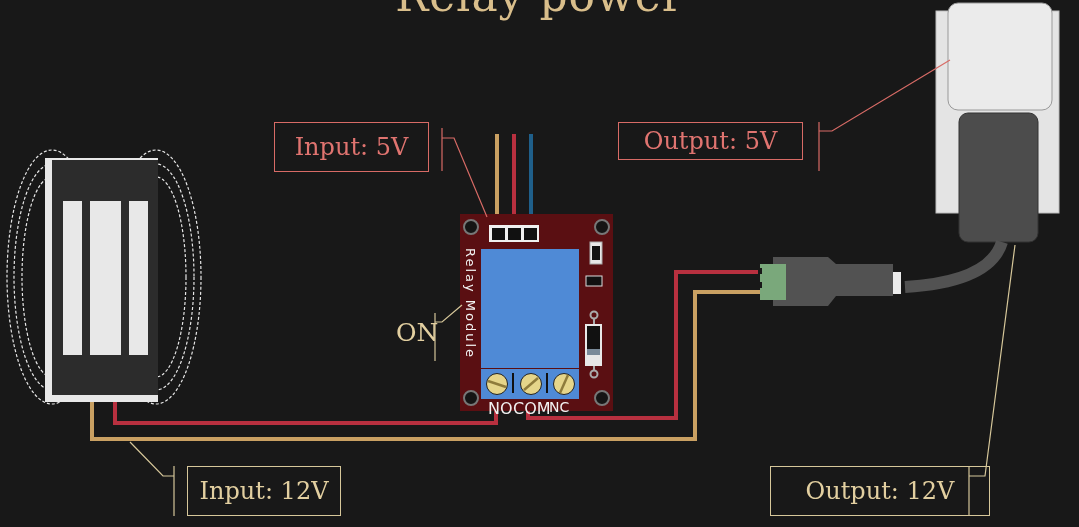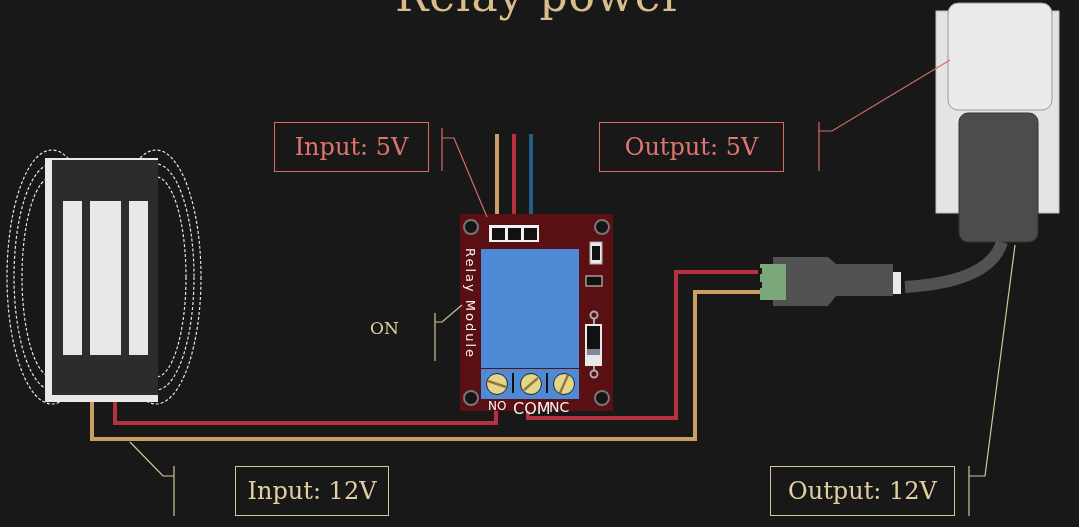--- a/index.html
+++ b/index.html
@@ -2,21 +2,21 @@
 <html><head>
 <meta charset="utf-8">
 <style>
   html, body { margin:0; padding:0; background:#181818; }
   body { width:1079px; height:527px; overflow:hidden; position:relative; font-family:"DejaVu Serif", serif; }
   #stage { position:absolute; left:0; top:0; width:1079px; height:527px;padding-left:37px; }
   .title { position:absolute; left:0; width:1079px; top:-30px; text-align:center; font-family:"DejaVu Serif", serif; font-size:44px; color:#d9be8b; letter-spacing:1px; }
   .label { position:absolute; box-sizing:border-box; display:flex; align-items:center; justify-content:center; font-family:"DejaVu Serif", serif; font-size:24px; }
   .label.red { border:1.5px solid #d86b66; color:#e07470; }
   .label.gold { border:1.5px solid #d6c79a; color:#e2cfa0; }
-  .plain { position:absolute; font-family:"DejaVu Serif", serif; font-size:17px; color:#e2cfa0; }
+  .plain { position:absolute; font-family:"DejaVu Serif", serif; font-size:25px; color:#e2cfa0;margin-left:26px; }
   .module-text { position:absolute; color:#f2f2f2; font-family:"DejaVu Sans", sans-serif; font-size:13px; }
 </style>
 </head>
 <body>
 
 <div id="stage">
   <svg width="1079" height="527" viewBox="0 0 1079 527" style="position:absolute;left:0;top:0">
 
     <g fill="none" stroke="#e6e6e6" stroke-width="1.2" stroke-dasharray="3,2">
       <ellipse cx="52" cy="277" rx="45" ry="127"></ellipse>
@@ -109,22 +109,22 @@
       <polyline points="174,466 174,516" stroke="#d6c79a"></polyline>
       <polyline points="174,476 163,476 130,442" stroke="#d6c79a"></polyline>
       <polyline points="969,466 969,516" stroke="#d6c79a"></polyline>
       <polyline points="969,476 985,476 1015,245" stroke="#d6c79a"></polyline>
     </g>
   </svg>
 
   <div class="title">Relay power</div>
 
   <div class="label red" style="left:274px;top:122px;width:155px;height:50px;">Input: 5V</div>
-  <div class="label red" style="left:599px;top:122px;width:185px;height:50px;">Output: 5V</div>
-  <div class="label gold" style="left:187px;top:466px;width:154px;height:50px;margin-left:48px;">Input: 12V</div>
-  <div class="label gold" style="left:770px;top:466px;width:185px;height:50px;">Output: 12V</div>
+  <div class="label red" style="left:618px;top:122px;width:185px;height:38px;">Output: 5V</div>
+  <div class="label gold" style="left:187px;top:466px;width:154px;height:50px;">Input: 12V</div>
+  <div class="label gold" style="left:770px;top:466px;width:220px;height:50px;">Output: 12V</div>
   <div class="plain" style="left:370px;top:318px;">ON</div>
 
   <div class="module-text" style="left:463px;top:248px;writing-mode:vertical-rl;letter-spacing:2px;">Relay Module</div>
-  <div class="module-text" style="left:488px;top:399px;font-size:12px;">NO</div>
+  <div class="module-text" style="left:488px;top:399px;font-size:16px;">NO</div>
   <div class="module-text" style="left:513px;top:399px;font-size:16px;">COM</div>
   <div class="module-text" style="left:549px;top:399px;font-size:14px;">NC</div>
 </div>
 
 </body></html>

